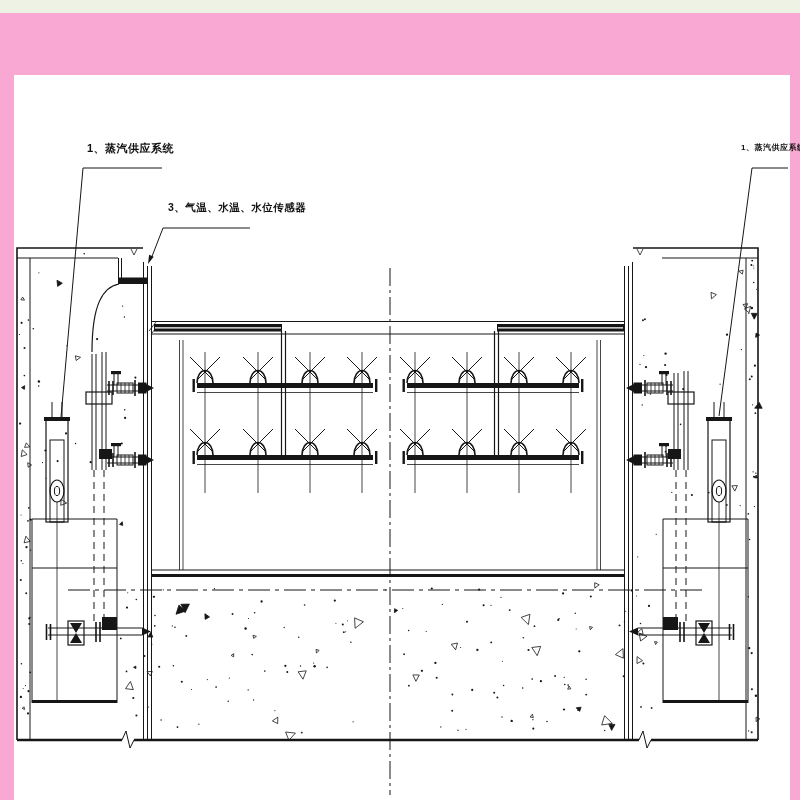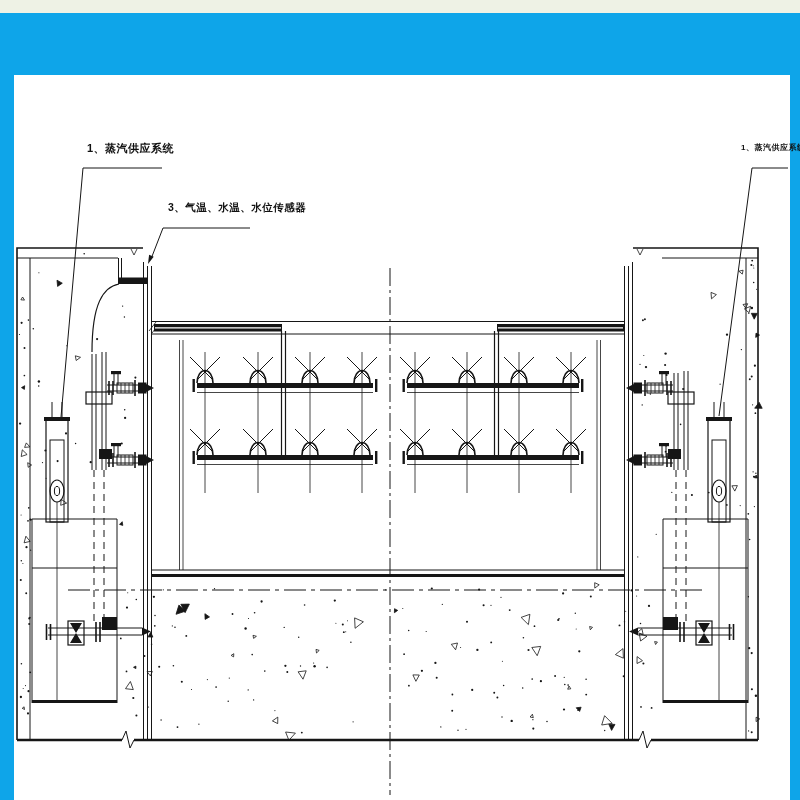--- a/index.html
+++ b/index.html
@@ -1,16 +1,16 @@
 <!DOCTYPE html>
 <html><head>
 <meta charset="utf-8">
 <style>
   html,body{margin:0;padding:0;background:#e9e9e9;}
-  .stage{position:relative;width:800px;height:800px;background:#0ea5e9;overflow:hidden;
+  .stage{position:relative;width:800px;height:800px;background:#f9a8d4;overflow:hidden;
          font-family:"Liberation Sans",sans-serif;}
   .topband{position:absolute;left:0;top:0;width:800px;height:13px;background:#eef2e5;}
   .paper{position:absolute;left:14px;top:75px;width:776px;height:725px;background:#ffffff;}
   svg.draw{position:absolute;left:0;top:0;width:800px;height:800px;}
   .s{stroke:#161616;fill:none;stroke-width:1;}
   .s08{stroke-width:.8}.s12{stroke-width:1.2}.s16{stroke-width:1.6}
   .s24{stroke-width:2.4}.s3{stroke-width:3}
   .f{fill:#161616;stroke:none;}
   text.lbl{fill:#111;font-weight:bold;font-family:"Liberation Sans",sans-serif;
            letter-spacing:.5px;}

